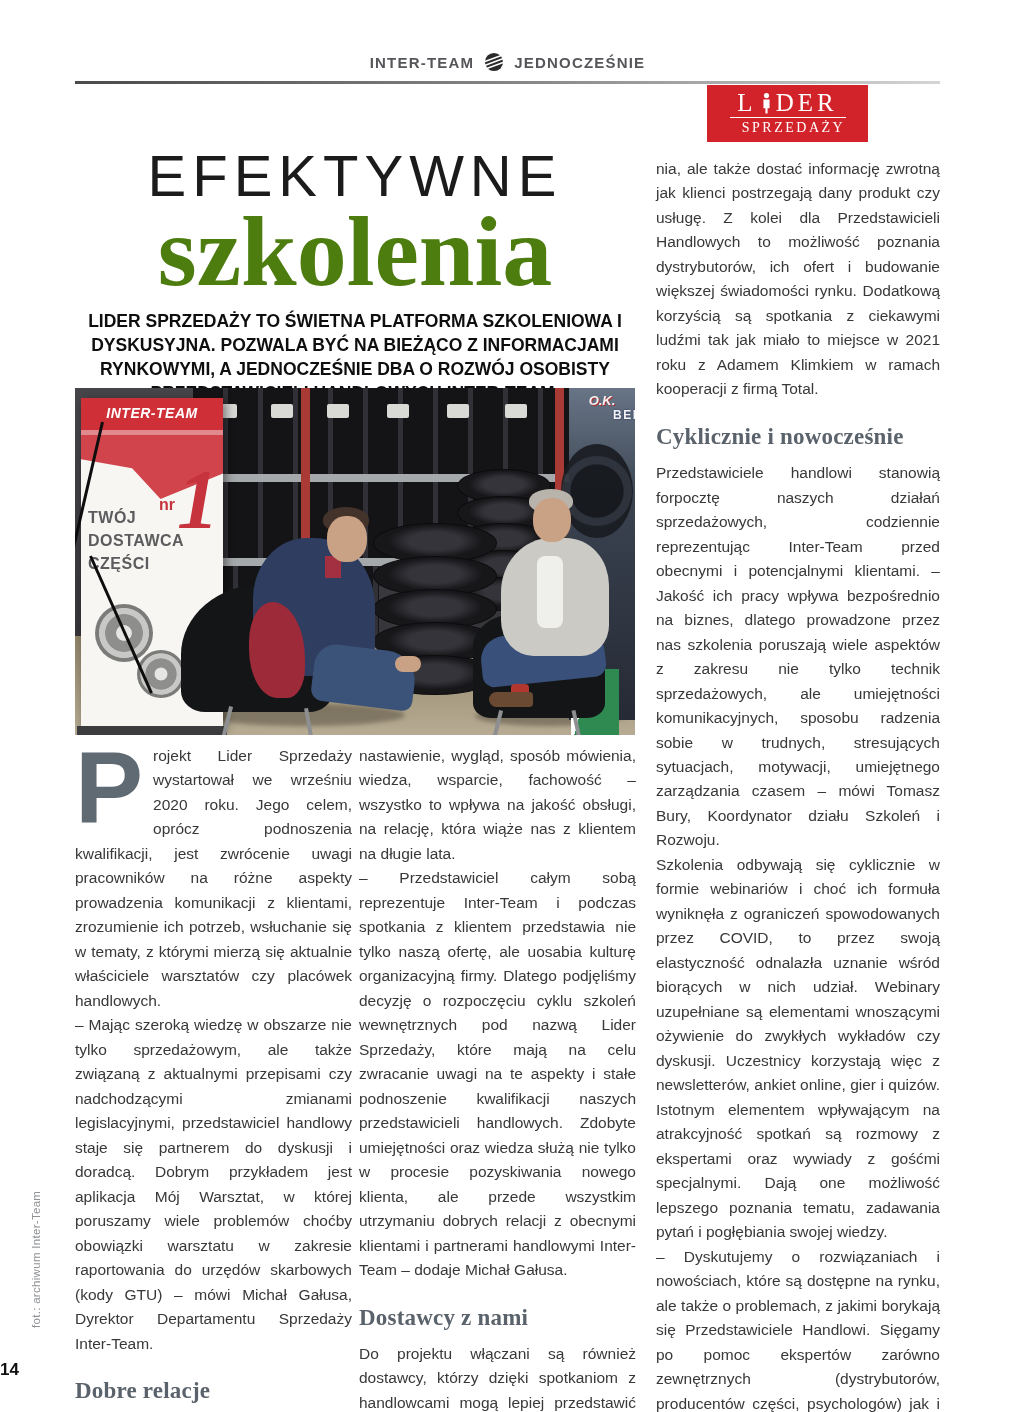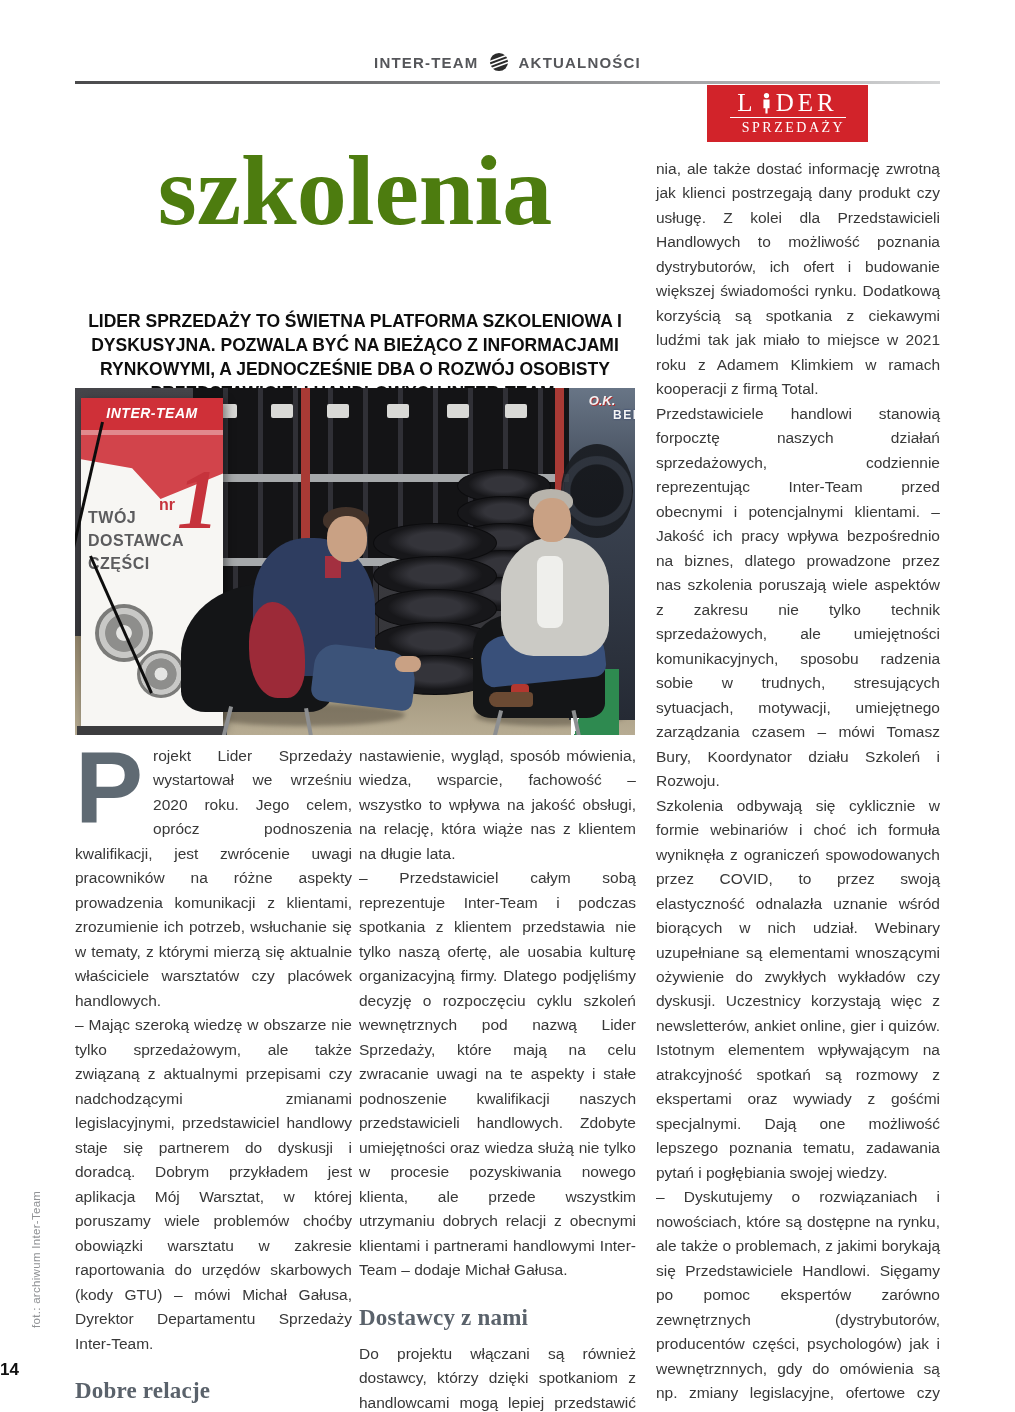--- a/index.html
+++ b/index.html
@@ -149,38 +149,39 @@
     <span class="logo-icon">
       <svg width="20" height="20" viewBox="0 0 22 22">
         <circle cx="11" cy="11" r="10" fill="#2b2b2b"></circle>
         <g stroke="#ffffff" stroke-width="1.7" transform="rotate(-20 11 11)">
           <line x1="1" y1="7" x2="21" y2="7"></line>
             <line x1="0" y1="11" x2="22" y2="11"></line>
             <line x1="1" y1="15" x2="21" y2="15"></line>
         </g>
       </svg>
     </span>
-    <span>AKTUALNOŚCI</span>
+    <span>JEDNOCZEŚNIE</span>
   </header>
   <div class="rule"></div>
 
   <div class="badge">
     <div class="badge-l1">
       <span>L</span>
       <svg width="9" height="23" viewBox="0 0 10 24">
         <circle cx="5" cy="3.2" r="2.9" fill="#ffffff"></circle>
         <path d="M1.6 7.6 h6.8 v9.6 h-2.2 v6 h-2.4 v-6 h-2.2 z" fill="#ffffff"></path>
       </svg>
       <span>DER</span>
     </div>
     <div class="badge-underline"></div>
     <div class="badge-l2">SPRZEDAŻY</div>
   </div>
 
   <div class="titleblock">
+    <div class="title-1">EFEKTYWNE</div>
     <div class="title-2">szkolenia</div>
   </div>
   <div class="lede">LIDER SPRZEDAŻY TO ŚWIETNA PLATFORMA SZKOLENIOWA I DYSKUSYJNA. POZWALA BYĆ NA BIEŻĄCO Z INFORMACJAMI RYNKOWYMI, A JEDNOCZEŚNIE DBA O ROZWÓJ OSOBISTY PRZEDSTAWICIELI HANDLOWYCH INTER-TEAM.</div>
 
   <div class="photo">
     <div class="t-row r1"></div>
     <span class="tlabel" style="left:140px"></span>
     <span class="tlabel" style="left:196px"></span>
     <span class="tlabel" style="left:252px"></span>
     <span class="tlabel" style="left:312px"></span>
@@ -269,20 +270,21 @@
 
   <div class="col col2">
     <p>nastawienie, wygląd, sposób mówienia, wiedza, wsparcie, fachowość – wszystko to wpływa na jakość obsługi, na relację, która wiąże nas z klientem na długie lata.</p>
     <p>– Przedstawiciel całym sobą reprezentuje Inter-Team i podczas spotkania z klientem przedstawia nie tylko naszą ofertę, ale uosabia kulturę organizacyjną firmy. Dlatego podjęliśmy decyzję o rozpoczęciu cyklu szkoleń wewnętrznych pod nazwą Lider Sprzedaży, które mają na celu zwracanie uwagi na te aspekty i stałe podnoszenie kwalifikacji naszych przedstawicieli handlowych. Zdobyte umiejętności oraz wiedza służą nie tylko w procesie pozyskiwania nowego klienta, ale przede wszystkim utrzymaniu dobrych relacji z obecnymi klientami i partnerami handlowymi Inter-Team – dodaje Michał Gałusa.</p>
     <div class="subhead">Dostawcy z nami</div>
     <p>Do projektu włączani są również dostawcy, którzy dzięki spotkaniom z handlowcami mogą lepiej przedstawić swoje rozwiązania, odpowiedzieć na szczegółowe pyta-</p>
   </div>
 
   <div class="col col3">
     <p>nia, ale także dostać informację zwrotną jak klienci postrzegają dany produkt czy usługę. Z kolei dla Przedstawicieli Handlowych to możliwość poznania dystrybutorów, ich ofert i budowanie większej świadomości rynku. Dodatkową korzyścią są spotkania z ciekawymi ludźmi tak jak miało to miejsce w 2021 roku z Adamem Klimkiem w ramach kooperacji z firmą Total.</p>
+    <div class="subhead">Cyklicznie i nowocześnie</div>
     <p>Przedstawiciele handlowi stanowią forpocztę naszych działań sprzedażowych, codziennie reprezentując Inter-Team przed obecnymi i potencjalnymi klientami. – Jakość ich pracy wpływa bezpośrednio na biznes, dlatego prowadzone przez nas szkolenia poruszają wiele aspektów z zakresu nie tylko technik sprzedażowych, ale umiejętności komunikacyjnych, sposobu radzenia sobie w trudnych, stresujących sytuacjach, motywacji, umiejętnego zarządzania czasem – mówi Tomasz Bury, Koordynator działu Szkoleń i Rozwoju.</p>
     <p>Szkolenia odbywają się cyklicznie w formie webinariów i choć ich formuła wyniknęła z ograniczeń spowodowanych przez COVID, to przez swoją elastyczność odnalazła uznanie wśród biorących w nich udział. Webinary uzupełniane są elementami wnoszącymi ożywienie do zwykłych wykładów czy dyskusji. Uczestnicy korzystają więc z newsletterów, ankiet online, gier i quizów. Istotnym elementem wpływającym na atrakcyjność spotkań są rozmowy z ekspertami oraz wywiady z gośćmi specjalnymi. Dają one możliwość lepszego poznania tematu, zadawania pytań i pogłębiania swojej wiedzy.</p>
     <p><span>– Dyskutujemy o rozwiązaniach i nowościach, które są dostępne na rynku, ale także o problemach, z jakimi borykają się Przedstawiciele Handlowi. Sięgamy po pomoc ekspertów zarówno zewnętrznych (dystrybutorów, producentów części, psychologów) jak i wewnętrznnych, gdy do omówienia są np. zmiany legislacyjne, ofertowe czy produktowe, które mogą wpłynąć na biznes naszych klientów – dodaje Tomasz Bury.</span></p>
   </div>
 
   <div class="photo-credit">fot.: archiwum Inter-Team</div>
   <div class="pagenum">14</div>
 
 </div>
 

